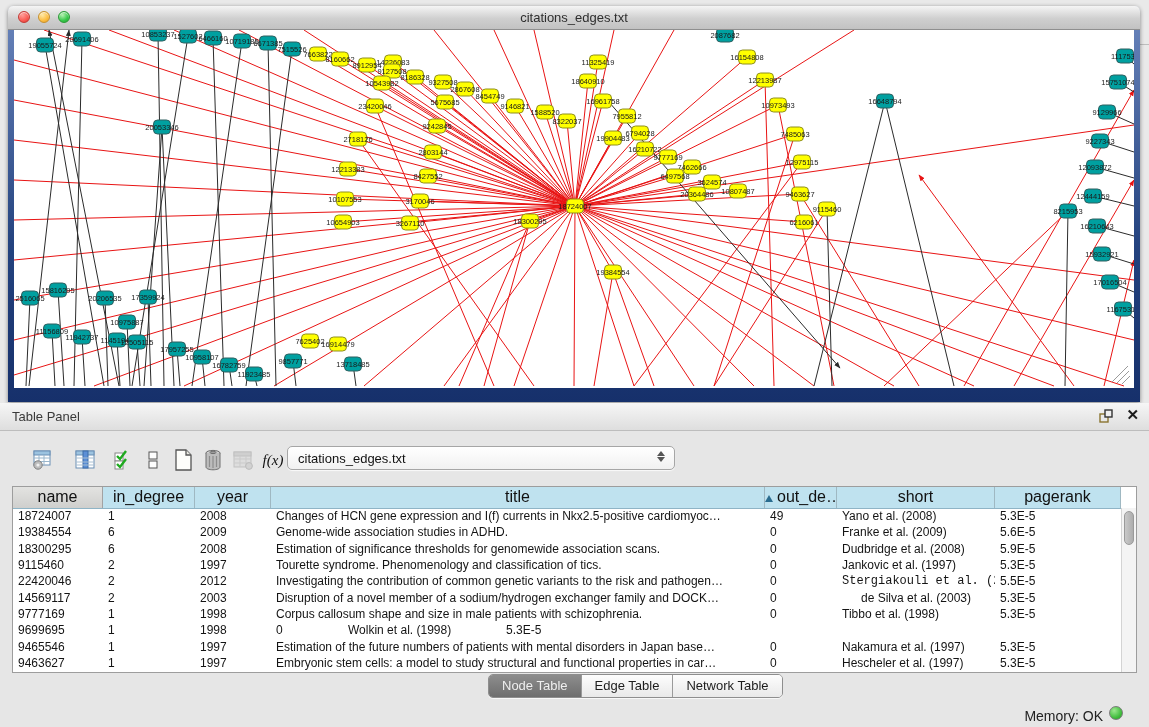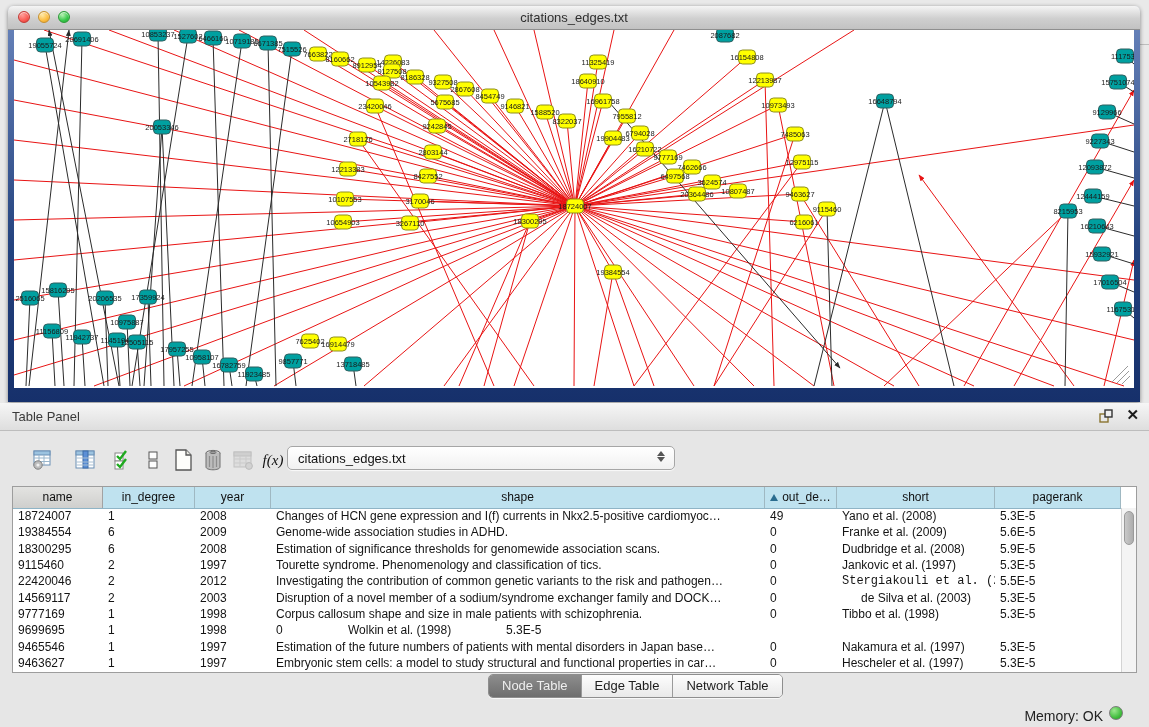--- a/index.html
+++ b/index.html
@@ -40,21 +40,21 @@
   .table-select{position:absolute;left:287px;top:3px;width:388px;height:24px;background:linear-gradient(#ffffff,#f1f1f1);
     border:1px solid #a6a6a6;border-radius:5px;box-shadow:0 1px 1px rgba(255,255,255,.8), inset 0 1px 0 #fff;
     font-size:13px;color:#111;line-height:24px;padding-left:10px;box-sizing:border-box;}
   .sel-arrows{position:absolute;right:9px;top:4px;display:flex;flex-direction:column;gap:1px;}
   .sel-arrows i{display:block;width:0;height:0;border-left:4px solid transparent;border-right:4px solid transparent;}
   .sel-arrows .up{border-bottom:5px solid #555;}
   .sel-arrows .dn{border-top:5px solid #555;}
 
   .table-box{position:absolute;left:12px;top:83px;width:1125px;height:187px;background:#fff;border:1px solid #9d9d9d;box-sizing:border-box;}
   .thead{display:flex;height:21px;border-bottom:1px solid #8fb4c6;}
-  .th{box-sizing:border-box;height:21px;line-height:20px;text-align:center;font-size:12px;color:#111;
+  .th{box-sizing:border-box;height:21px;line-height:20px;text-align:center;font-size:16px;color:#111;
       background:#bfe2ef;border-right:1px solid #9fb8c2;overflow:hidden;white-space:nowrap;}
   .th.sel{background:linear-gradient(#e3e3e1,#cfcfcd);border-right:1px solid #a2a2a2;}
   .sort-tri{display:inline-block;width:0;height:0;border-left:4px solid transparent;border-right:4px solid transparent;
       border-bottom:7px solid #2a6c8f;margin-right:4px;position:relative;top:0px;}
   .tbody{position:absolute;left:0;top:21px;right:15px;bottom:0;overflow:hidden;}
   .tr{display:flex;height:16.3px;align-items:center;}
   .td{box-sizing:border-box;padding:0 5px;font-size:12px;color:#141414;white-space:nowrap;overflow:hidden;}
   .vscroll{position:absolute;right:0;top:21px;bottom:0;width:15px;background:#f4f4f4;border-left:1px solid #d4d4d4;box-sizing:border-box;}
   .vthumb{position:absolute;left:2px;top:3px;width:10px;height:34px;border-radius:5px;
       background:linear-gradient(90deg,#c9c9c9,#adadad);border:1px solid #9a9a9a;box-sizing:border-box;}
@@ -502,21 +502,21 @@
             <i class="dn"></i>
           </span>
       </div>
     </div>
 
     <div class="table-box">
       <div class="thead" id="thead">
           <div class="th sel" style="width: 90px;">name</div>
           <div class="th" style="width: 92px;">in_degree</div>
           <div class="th" style="width: 76px;">year</div>
-          <div class="th" style="width: 494px;">shape</div>
+          <div class="th" style="width: 494px;">title</div>
           <div class="th" style="width: 72px;"><span class="sort-tri"></span>out_de…</div>
           <div class="th" style="width: 158px;">short</div>
           <div class="th" style="width: 126px;">pagerank</div>
         </div>
       <div class="tbody" id="tbody">
           <div class="tr">
             <div class="td" style="width: 90px;">18724007</div>
             <div class="td" style="width: 92px;">1</div>
             <div class="td" style="width: 76px;">2008</div>
             <div class="td" style="width: 494px;">Changes of HCN gene expression and I(f) currents in Nkx2.5-positive cardiomyoc…</div>
@@ -557,21 +557,21 @@
             <div class="td" style="width: 76px;">2012</div>
             <div class="td" style="width: 494px;">Investigating the contribution of common genetic variants to the risk and pathogen…</div>
             <div class="td" style="width: 72px;">0</div>
             <div class="td" style="width: 158px; font-family: Liberation Mono, monospace;">Stergiakouli et al. (2012)</div>
             <div class="td" style="width: 126px;">5.5E-5</div>
           </div>
           <div class="tr">
             <div class="td" style="width: 90px;">14569117</div>
             <div class="td" style="width: 92px;">2</div>
             <div class="td" style="width: 76px;">2003</div>
-            <div class="td" style="width: 494px;">Disruption of a novel member of a sodium/syndrome exchanger family and DOCK…</div>
+            <div class="td" style="width: 494px;">Disruption of a novel member of a sodium/hydrogen exchanger family and DOCK…</div>
             <div class="td" style="width: 72px;">0</div>
             <div class="td" style="width: 158px; text-align: center;">de Silva et al. (2003)</div>
             <div class="td" style="width: 126px;">5.3E-5</div>
           </div>
           <div class="tr">
             <div class="td" style="width: 90px;">9777169</div>
             <div class="td" style="width: 92px;">1</div>
             <div class="td" style="width: 76px;">1998</div>
             <div class="td" style="width: 494px;">Corpus callosum shape and size in male patients with schizophrenia.</div>
             <div class="td" style="width: 72px;">0</div>

